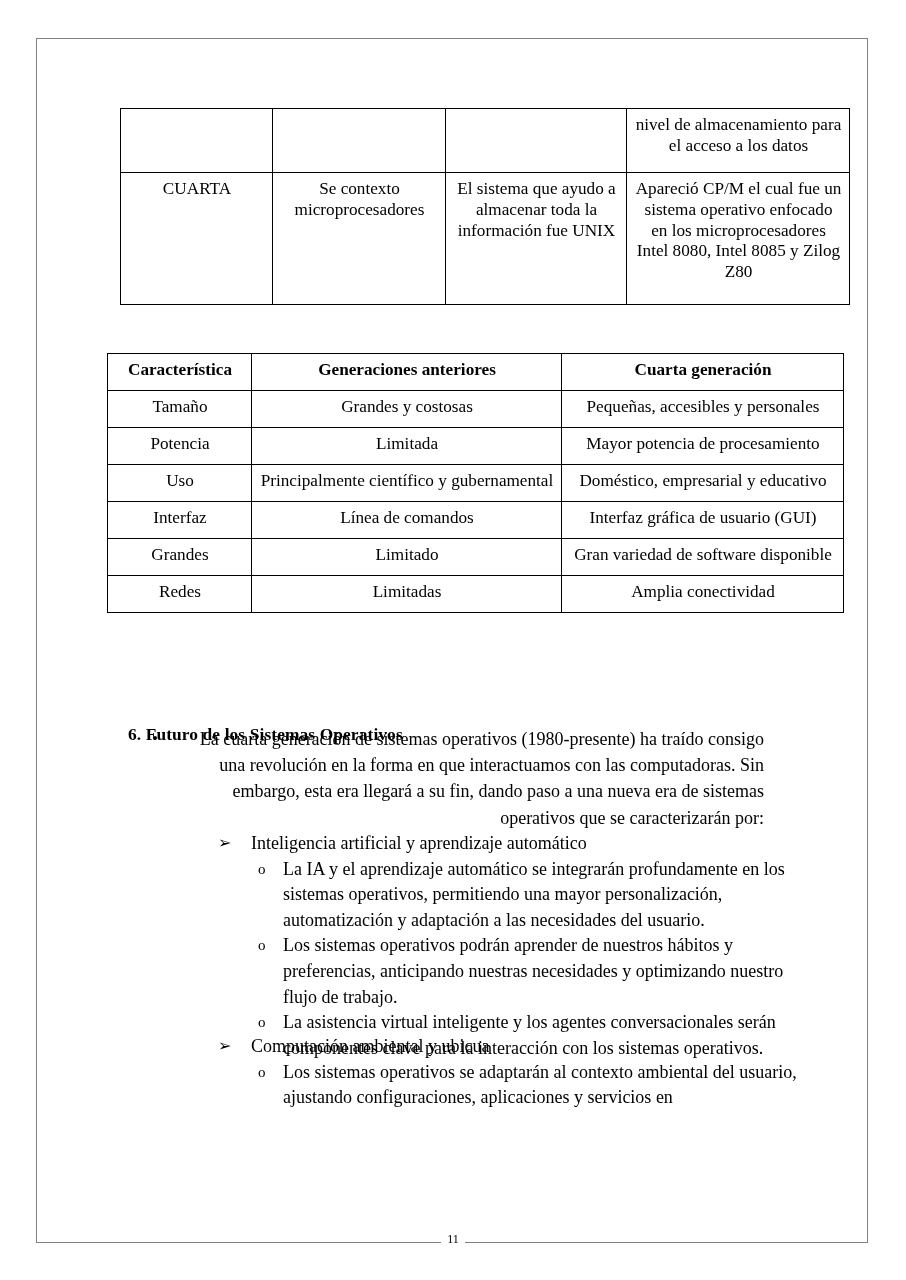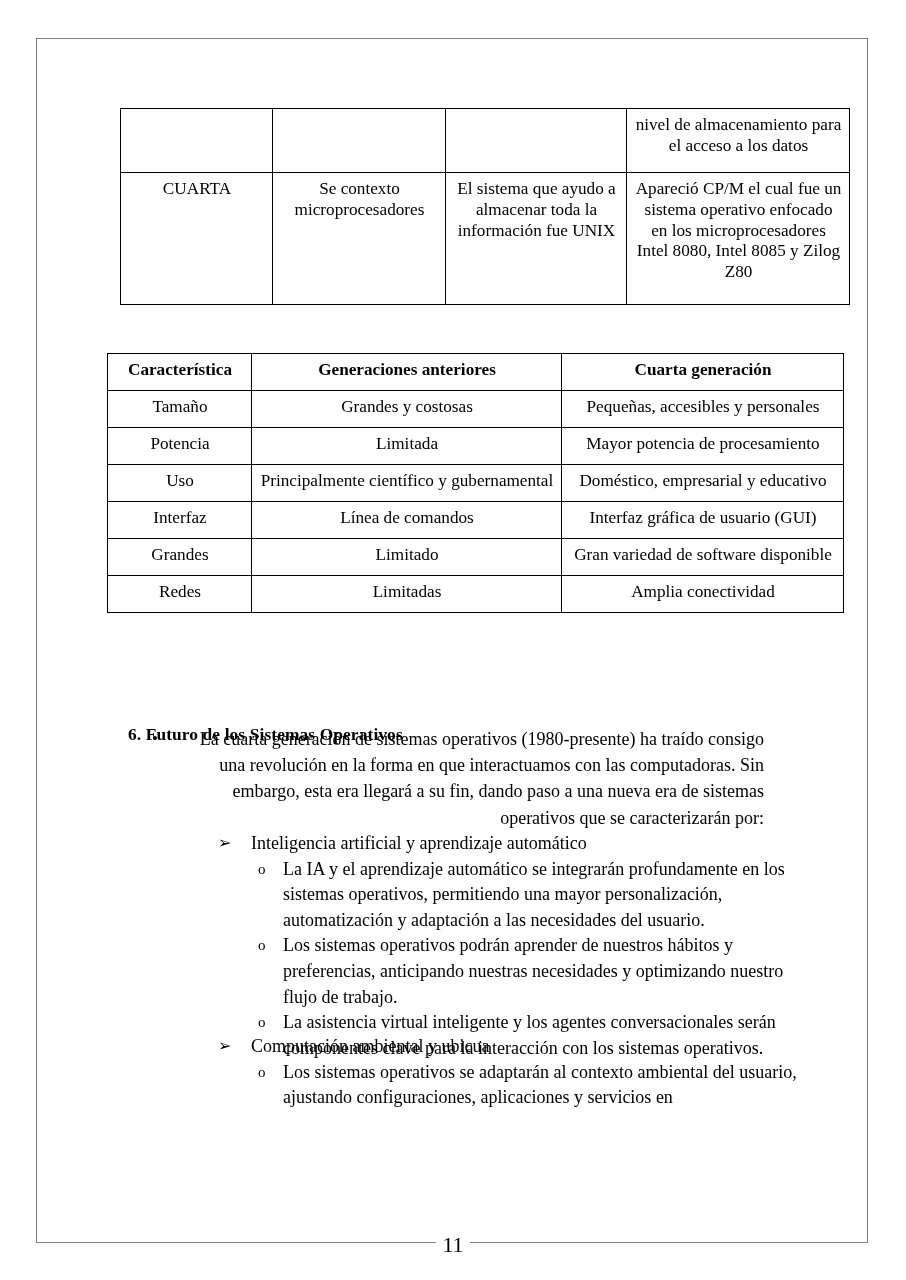--- a/index.html
+++ b/index.html
@@ -146,21 +146,21 @@
   .group-ia   { left: 218px; top: 831px; width: 590px; }
   .group-amb  { left: 218px; top: 1034px; width: 590px; }
 
   
   .page-number {
     position: absolute;
     left: 0;
     top: 1232px;
     width: 906px;
     text-align: center;
-    font-size: 22px;
+    font-size: 12px;
     background: transparent;
   }
   .page-number span {
     background: #ffffff;
     padding: 0 6px;
   }
 </style>
 </head>
 <body>
 

